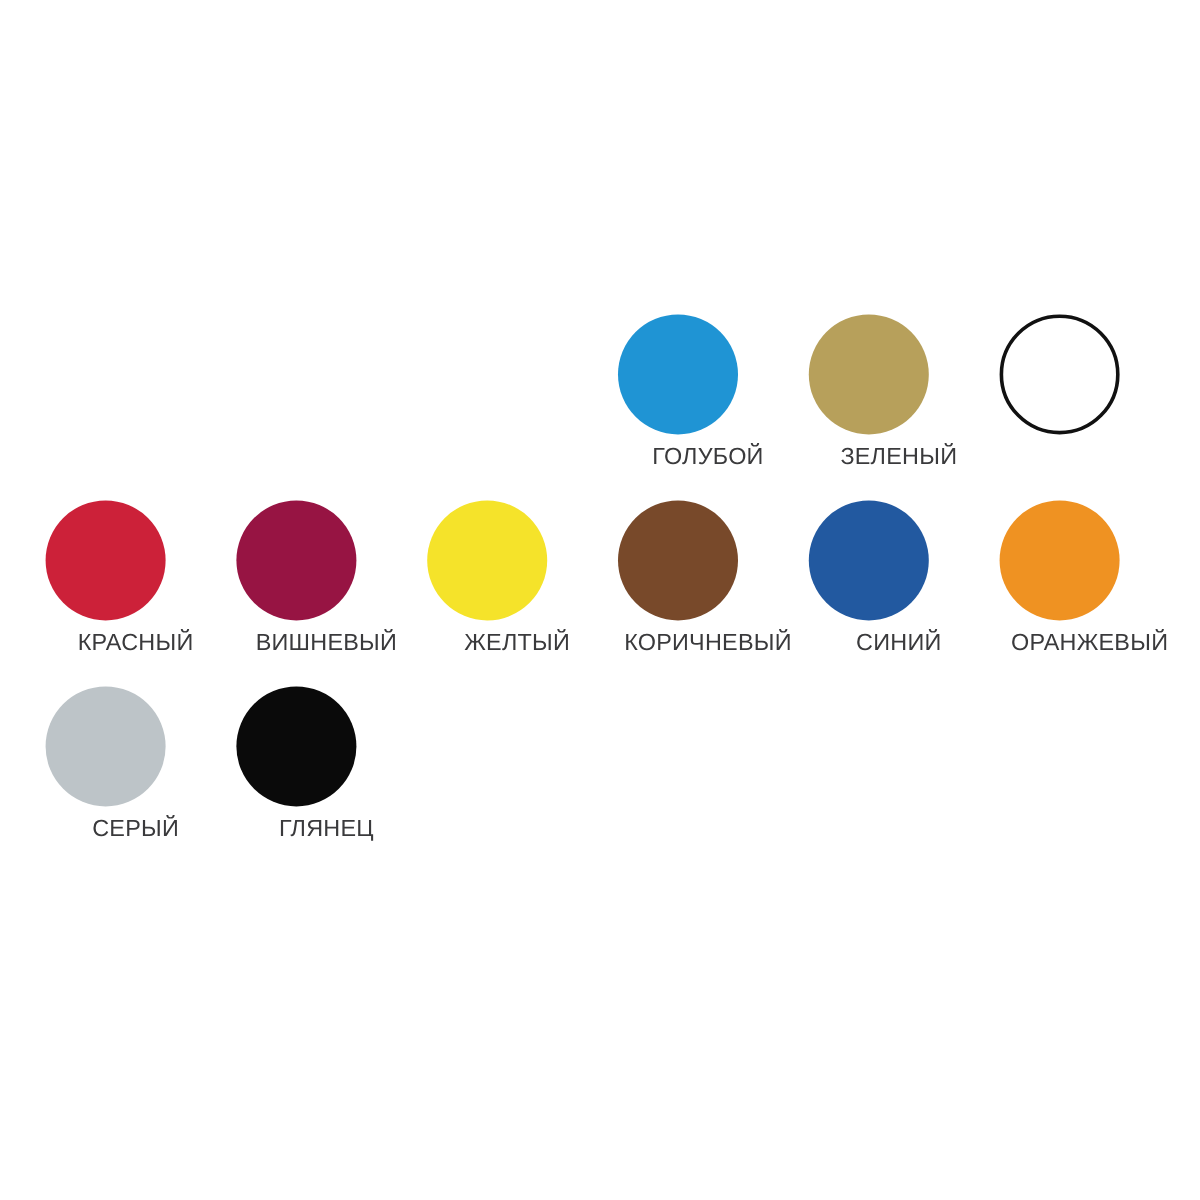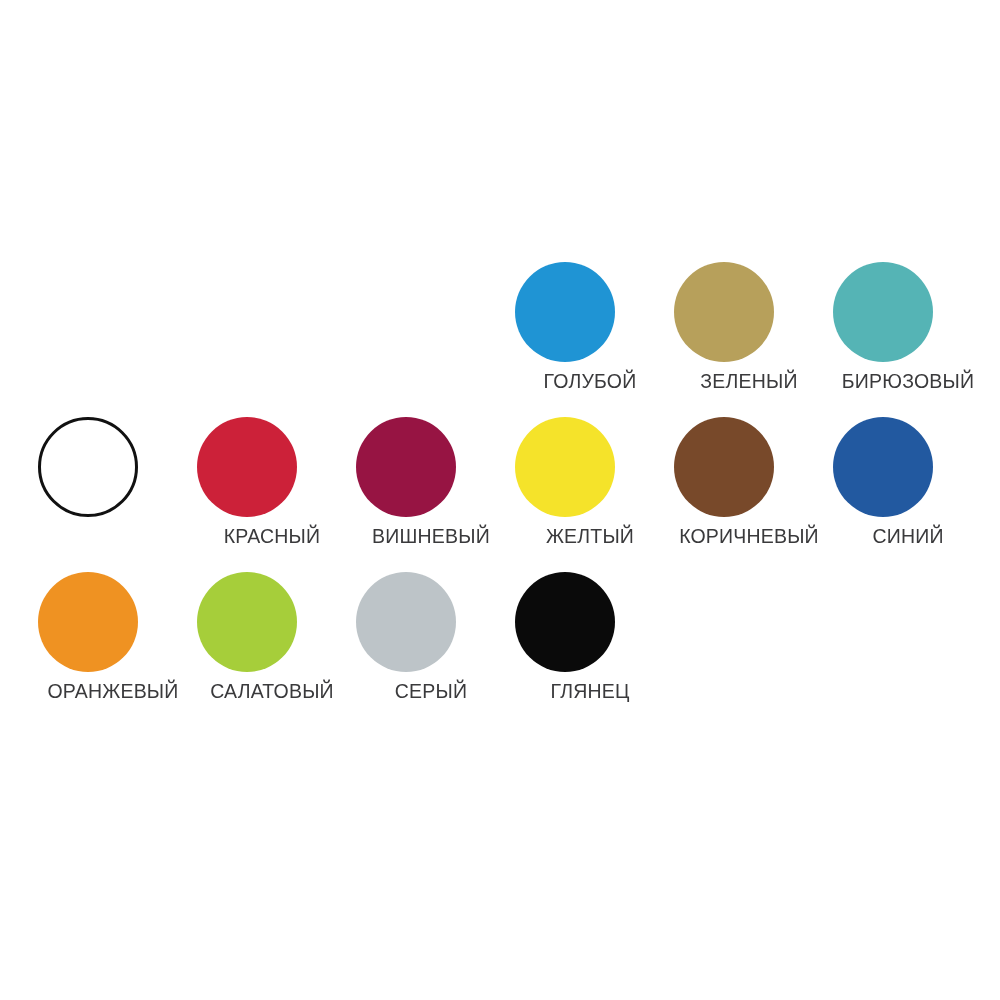--- a/index.html
+++ b/index.html
@@ -91,24 +91,20 @@
       </div>
       <div class="swatch-cell">
         <div class="swatch-disc" style="background: rgb(31, 148, 212);"></div>
         <div class="swatch-label">ГОЛУБОЙ</div>
       </div>
       <div class="swatch-cell">
         <div class="swatch-disc" style="background: rgb(183, 160, 91);"></div>
         <div class="swatch-label">ЗЕЛЕНЫЙ</div>
       </div>
       <div class="swatch-cell">
-        <div class="swatch-disc" style="background: rgb(85, 180, 181);"></div>
-        <div class="swatch-label">БИРЮЗОВЫЙ</div>
-      </div>
-      <div class="swatch-cell">
         <div class="swatch-disc outlined"></div>
       </div>
       <div class="swatch-cell">
         <div class="swatch-disc" style="background: rgb(204, 33, 57);"></div>
         <div class="swatch-label">КРАСНЫЙ</div>
       </div>
       <div class="swatch-cell">
         <div class="swatch-disc" style="background: rgb(151, 20, 67);"></div>
         <div class="swatch-label">ВИШНЕВЫЙ</div>
       </div>
@@ -122,24 +118,20 @@
       </div>
       <div class="swatch-cell">
         <div class="swatch-disc" style="background: rgb(34, 89, 160);"></div>
         <div class="swatch-label">СИНИЙ</div>
       </div>
       <div class="swatch-cell">
         <div class="swatch-disc" style="background: rgb(239, 146, 34);"></div>
         <div class="swatch-label">ОРАНЖЕВЫЙ</div>
       </div>
       <div class="swatch-cell">
-        <div class="swatch-disc" style="background: rgb(166, 206, 58);"></div>
-        <div class="swatch-label">САЛАТОВЫЙ</div>
-      </div>
-      <div class="swatch-cell">
         <div class="swatch-disc" style="background: rgb(189, 196, 200);"></div>
         <div class="swatch-label">СЕРЫЙ</div>
       </div>
       <div class="swatch-cell">
         <div class="swatch-disc" style="background: rgb(10, 10, 10);"></div>
         <div class="swatch-label">ГЛЯНЕЦ</div>
       </div>
     </div>
 </div>
 

